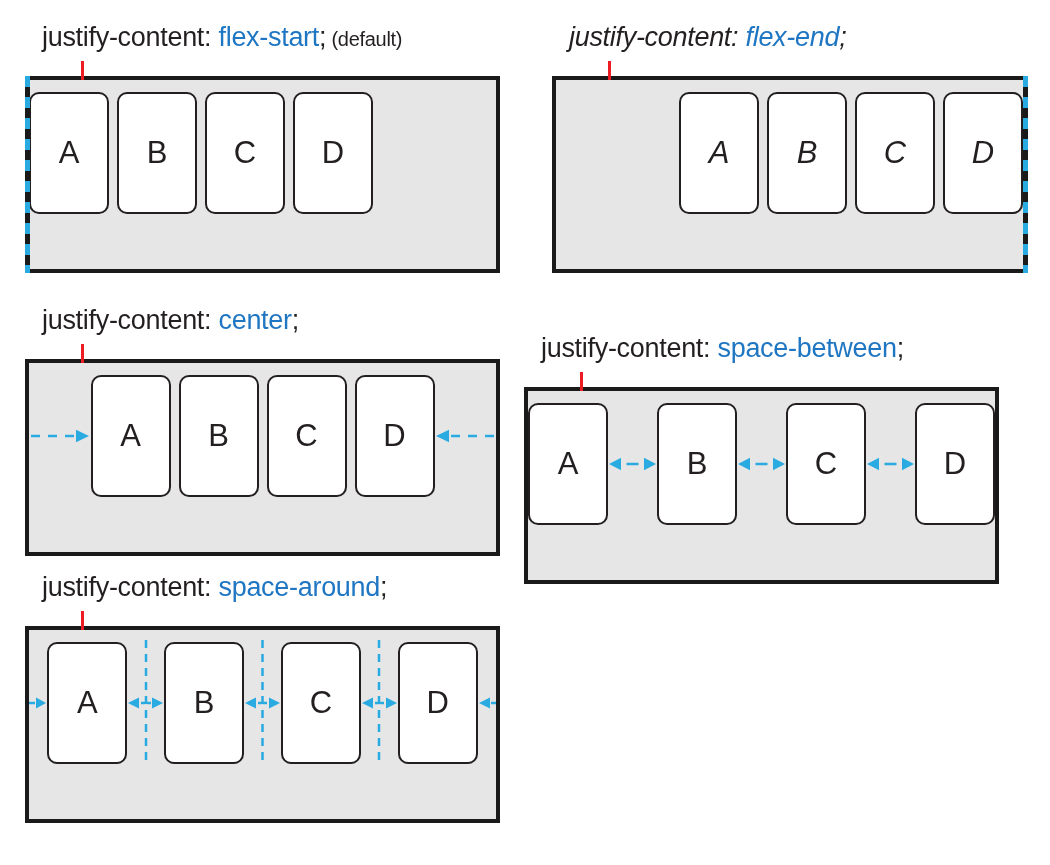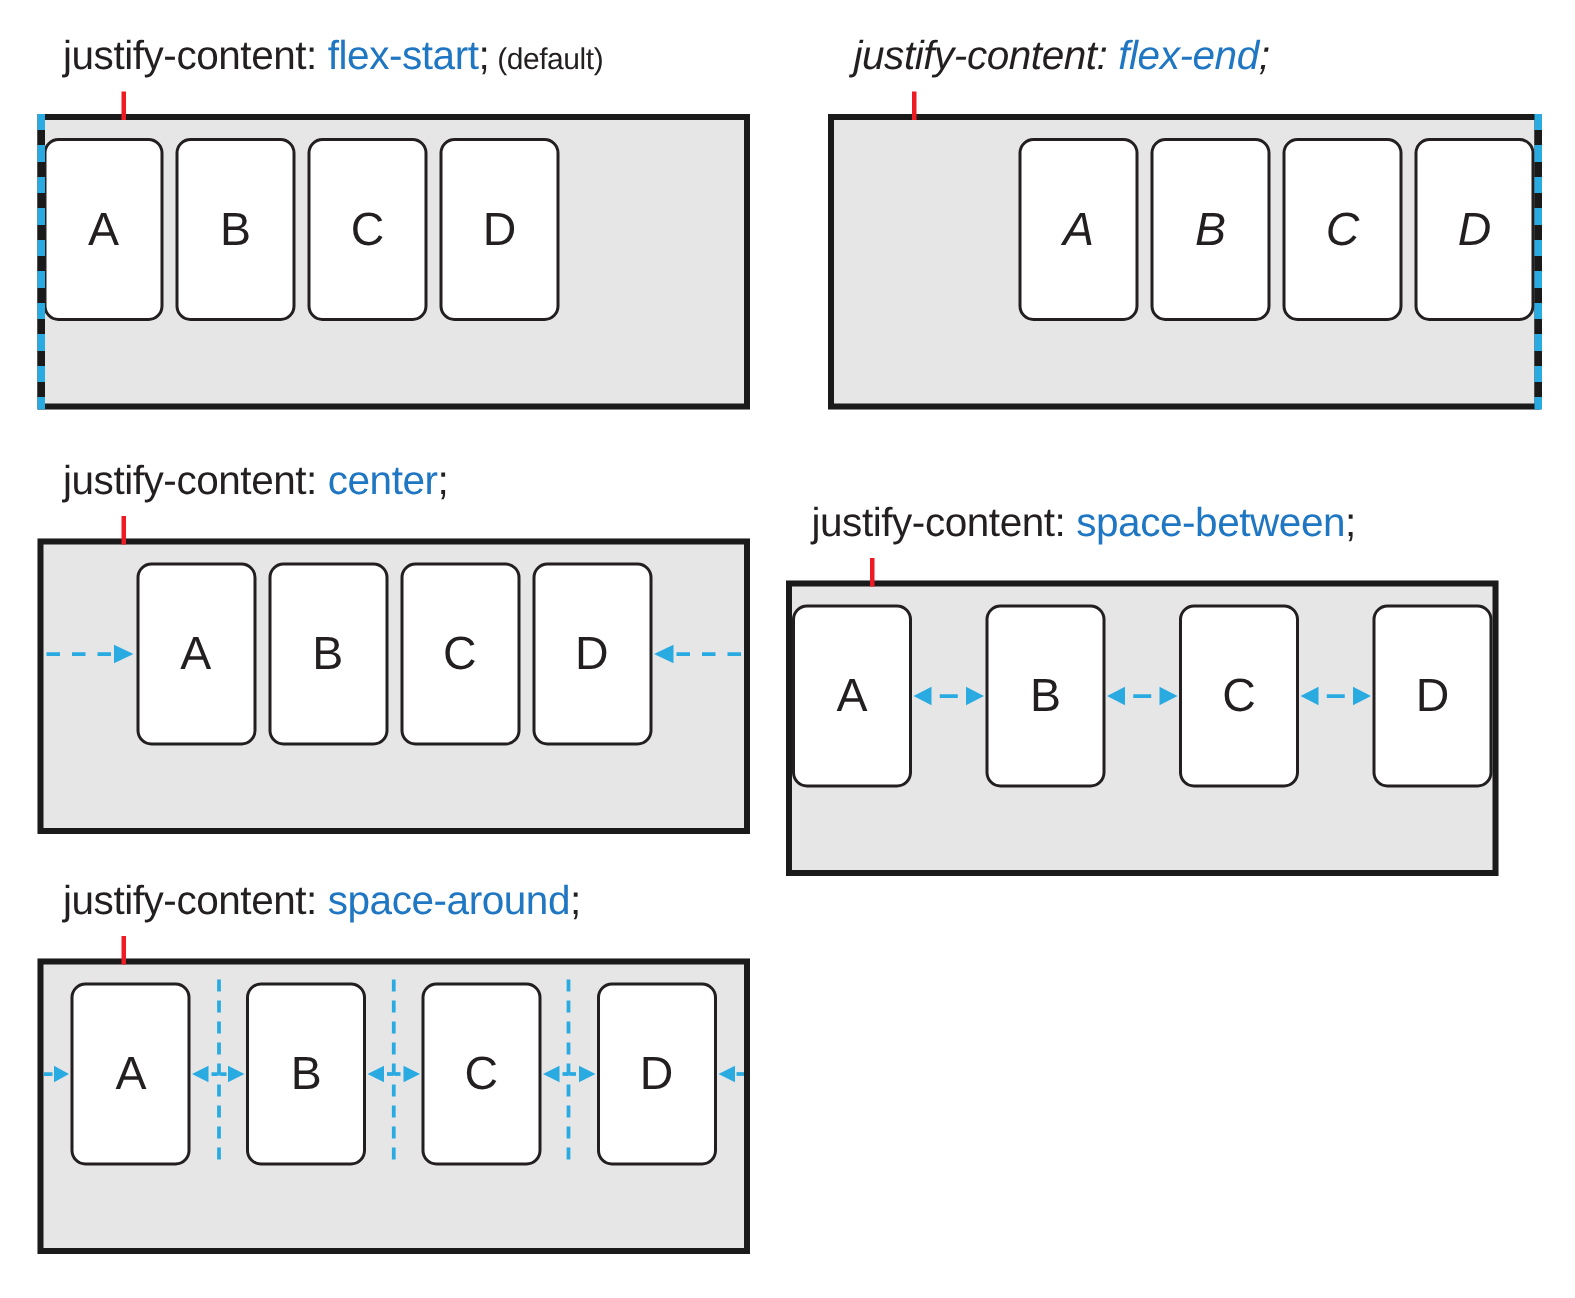--- a/index.html
+++ b/index.html
@@ -5,21 +5,21 @@
   * { margin:0; padding:0; box-sizing:content-box; }
   html,body { width:1050px; height:865px; background:#ffffff; overflow:hidden;
               font-family:"Liberation Sans", sans-serif; }
   .stage { position:relative; width:1050px; height:865px; }
 
   .panel { position:absolute; }
   .p1 { left:25px;  top:18px;  }
   .p2 { left:552px; top:18px;font-style:italic;  }
   .p3 { left:25px;  top:301px; }
   .p4 { left:524px; top:301px;margin-top:28px; }
-  .p5 { left:25px;  top:581px; }
+  .p5 { left:25px;  top:568px; }
 
   .title { height:56px; padding:2px 0 0 17px; font-size:27px; line-height:34px;
            color:#231f20; white-space:pre; letter-spacing:-0.3px; }
   .title .val { color:#1f76c2; }
   .title .suffix { font-size:20px; }
 
   .box { position:relative; width:467px; height:189px;
          border:4px solid #1a1a1a; background:#e6e6e6; }
 
   .tick { position:absolute; left:52px; top:-19px; width:3px; height:19px;

